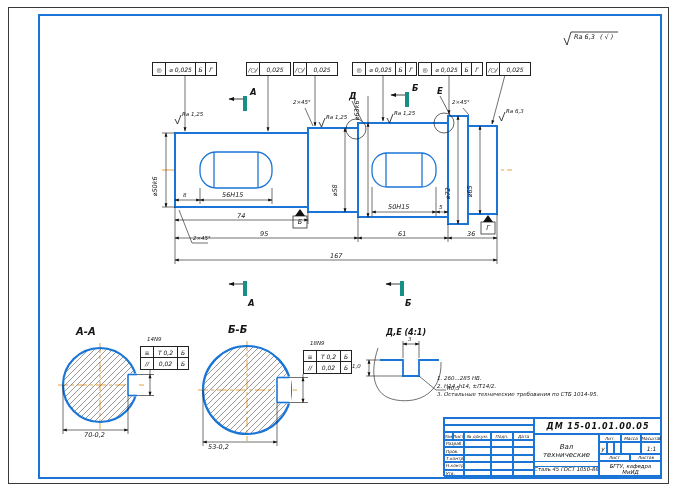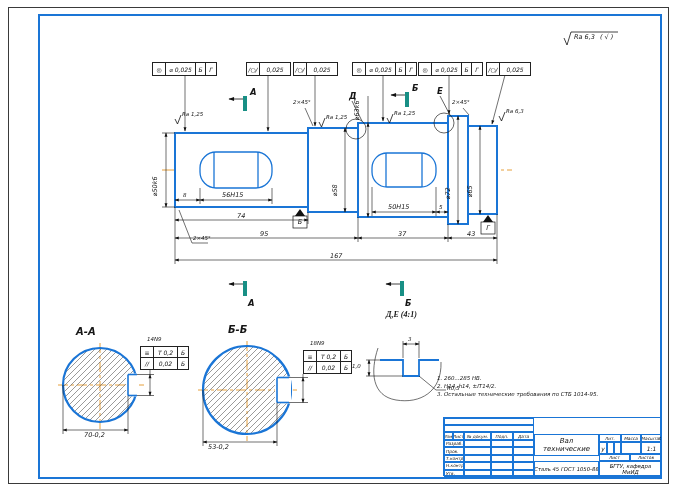--- a/index.html
+++ b/index.html
@@ -256,22 +256,22 @@
   <span class="lbl sm" style="left:326px;top:115px;">Ra 1,25</span>
   <span class="lbl sm" style="left:394px;top:111px;">Ra 1,25</span>
   <span class="lbl sm" style="left:506px;top:109px;">Ra 6,3</span>
 
   <span class="lbl sm" style="left:183px;top:193px;">8</span>
   <span class="lbl" style="left:222px;top:192px;">56H15</span>
   <span class="lbl" style="left:388px;top:204px;">50H15</span>
   <span class="lbl sm" style="left:439px;top:205px;">5</span>
   <span class="lbl" style="left:237px;top:213px;">74</span>
   <span class="lbl" style="left:260px;top:231px;">95</span>
-  <span class="lbl" style="left:398px;top:231px;">37</span>
-  <span class="lbl" style="left:467px;top:231px;">43</span>
+  <span class="lbl" style="left:398px;top:231px;">61</span>
+  <span class="lbl" style="left:467px;top:231px;">36</span>
   <span class="lbl" style="left:330px;top:253px;">167</span>
   <span class="lbl sm" style="left:193px;top:236px;">2×45°</span>
   <span class="lbl sm" style="left:293px;top:100px;">2×45°</span>
   <span class="lbl sm" style="left:452px;top:100px;">2×45°</span>
 
   <span class="lbl rot" style="left:158px;top:190px;">⌀50k6</span>
   <span class="lbl rot" style="left:338px;top:190px;">⌀58</span>
   <span class="lbl rot" style="left:360px;top:114px;">⌀63k6</span>
   <span class="lbl rot" style="left:451px;top:193px;">⌀72</span>
   <span class="lbl rot" style="left:473px;top:191px;">⌀65</span>
@@ -297,21 +297,21 @@
     <span class="c-sym">≡</span>
     <span class="c-val2">T 0,2</span>
     <span class="c-dat">Б</span>
   </div>
   <div class="tfr" style="left:303px;top:361px;height:11px;">
     <span class="c-sym">//</span>
     <span class="c-val2">0,02</span>
     <span class="c-dat">Б</span>
   </div>
 
-  <span class="lbl dttl" style="left:386px;top:311px;font-family:Liberation Serif, serif;">Д,Е (4:1)</span>
+  <span class="lbl dttl" style="left:386px;top:329px;">Д,Е (4:1)</span>
   <span class="lbl sm" style="left:408px;top:337px;">3</span>
   <span class="lbl sm" style="left:352px;top:364px;">1,0</span>
   <span class="lbl sm" style="left:447px;top:386px;">R0,5</span>
 
   <span class="lbl sm" style="left:437px;top:376px;">1. 260...285 НВ.</span>
   <span class="lbl sm" style="left:437px;top:384px;">2. Н14, h14, ±IT14/2.</span>
   <span class="lbl sm" style="left:437px;top:392px;">3. Остальные технические требования по СТБ 1014-95.</span>
 
   <div id="tb">
 
@@ -336,22 +336,23 @@
     <div class="tc" style="left:69px;top:36.8px;width:21px;height:7.4px;"></div>
     <div class="tc lft" style="left:0;top:44.2px;width:20px;height:7.4px;">Н.контр.</div>
     <div class="tc" style="left:20px;top:44.2px;width:27px;height:7.4px;"></div>
     <div class="tc" style="left:47px;top:44.2px;width:22px;height:7.4px;"></div>
     <div class="tc" style="left:69px;top:44.2px;width:21px;height:7.4px;"></div>
     <div class="tc lft" style="left:0;top:51.6px;width:20px;height:7.4px;">Утв.</div>
     <div class="tc" style="left:20px;top:51.6px;width:27px;height:7.4px;"></div>
     <div class="tc" style="left:47px;top:51.6px;width:22px;height:7.4px;"></div>
     <div class="tc" style="left:69px;top:51.6px;width:21px;height:7.4px;"></div>
 
-
-    <div class="tc nm" style="left:90px;top:16px;width:65px;height:22px;">
+    <div class="tc doc" style="left:90px;top:0;width:128px;height:16px;">ДМ 15-01.01.00.05</div>
+
+    <div class="tc nm" style="left:90px;top:16px;width:65px;height:33px;">
       <span>Вал</span>
       <span>технические</span>
     </div>
 
     <div class="tc mt" style="left:90px;top:43px;width:65px;height:16px;">Сталь 45 ГОСТ 1050-88</div>
 
     <div class="tc" style="left:155px;top:16px;width:22px;height:8px;">Лит.</div>
     <div class="tc" style="left:177px;top:16px;width:20px;height:8px;">Масса</div>
     <div class="tc" style="left:197px;top:16px;width:21px;height:8px;">Масштаб</div>
     <div class="tc" style="left:155px;top:24px;width:8px;height:12px;font-size:6px;">у</div>

